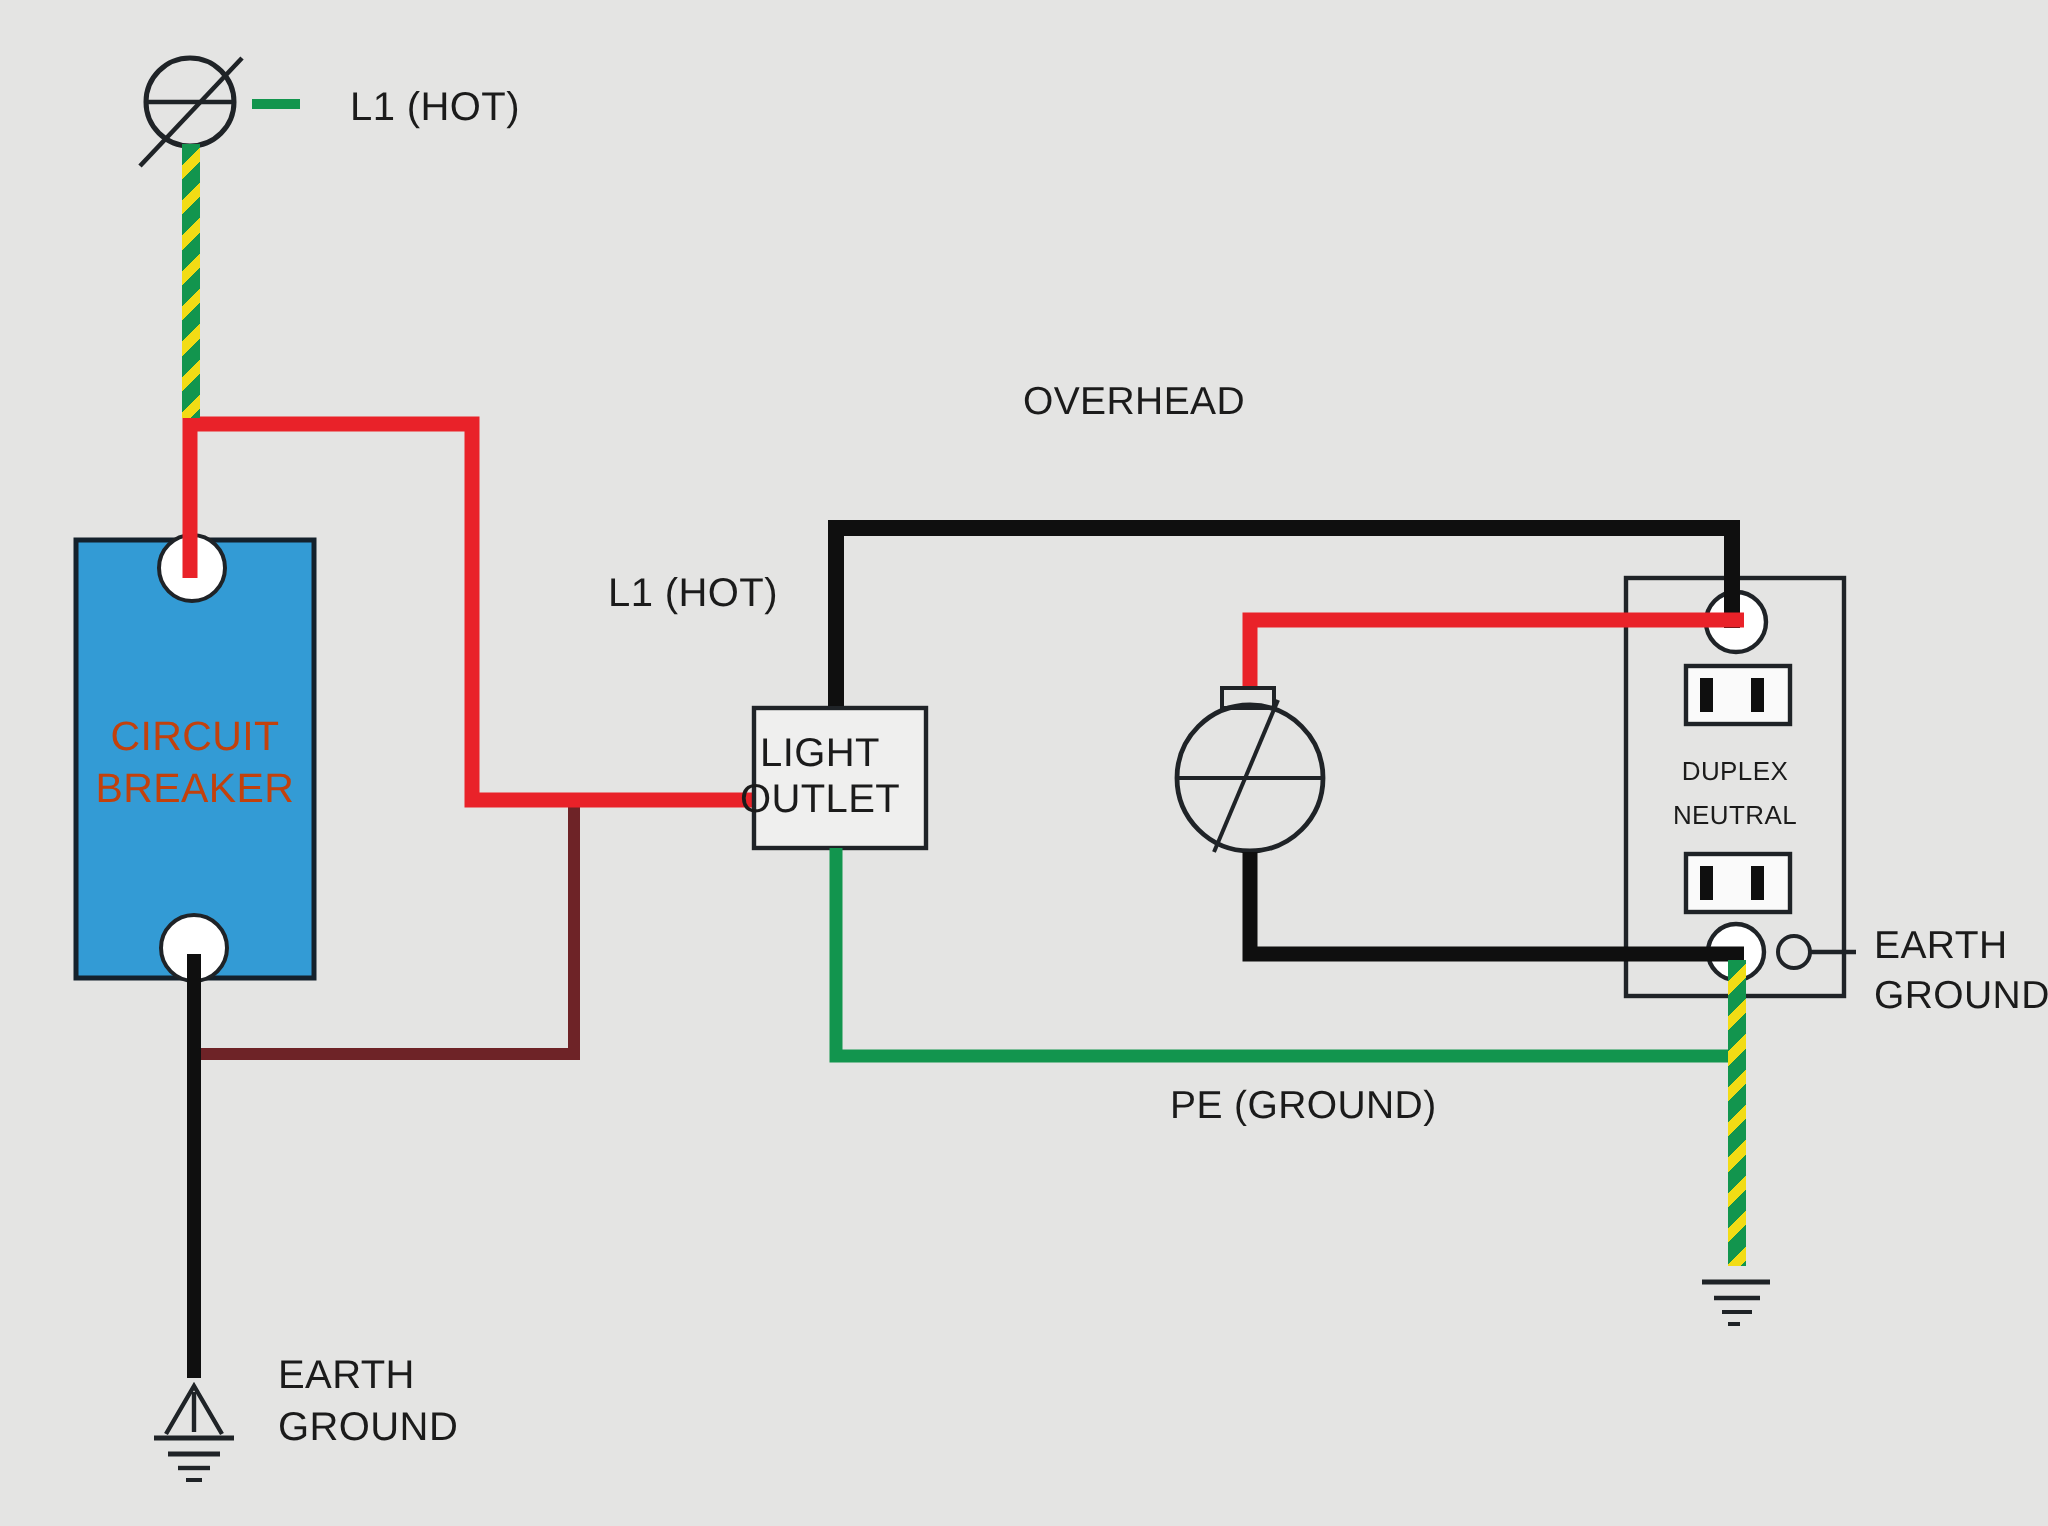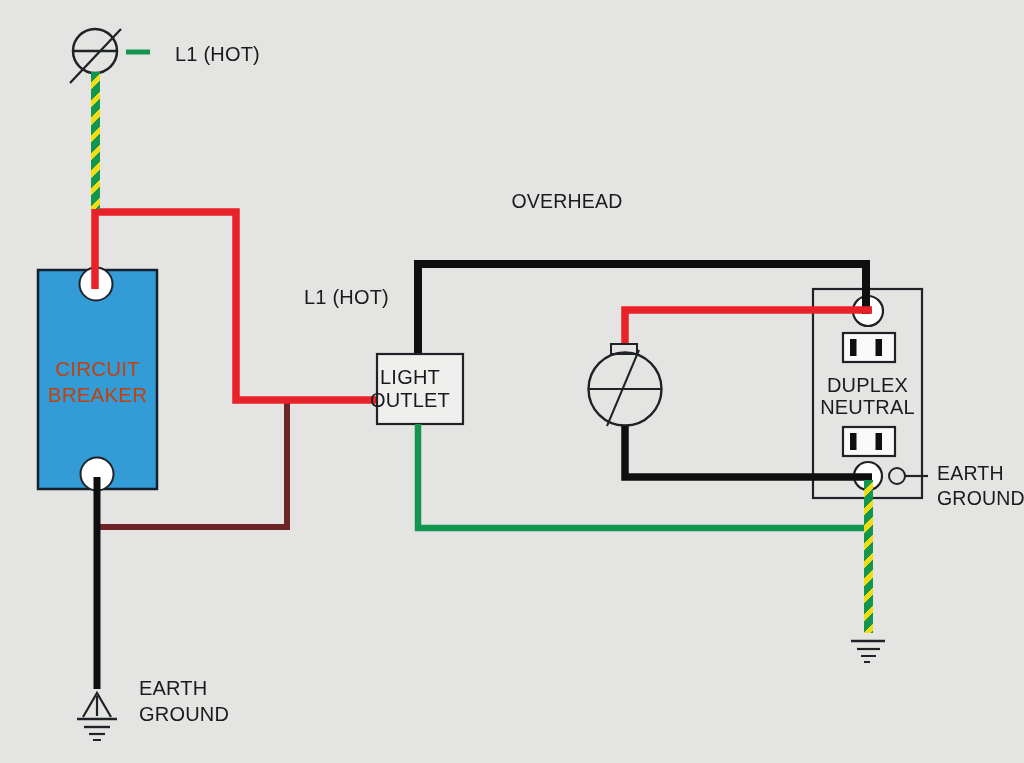--- a/index.html
+++ b/index.html
@@ -112,29 +112,30 @@
   <div class="label center" style="left:467px; top:190px; width:200px; font-size:19.5px; line-height:23.5px;">
     <span class="lbl-line">OVERHEAD</span>
   </div>
 
 
   <div class="label center" style="left:367px; top:366px; width:86px; line-height:22.5px; font-size:20px;">
     <span class="lbl-line">LIGHT</span>
     <span class="lbl-line">OUTLET</span>
   </div>
 
-  <div class="label center" style="left:813px; top:375px; width:109px; line-height:21.5px; font-size:20px;">
+  <div class="label center" style="left:813px; top:375px; width:109px; line-height:21.5px; font-size:13px;">
     <span class="lbl-line">DUPLEX</span>
     <span class="lbl-line">NEUTRAL</span>
   </div>
 
   <div class="label" style="left:937px; top:461px; font-size:19.5px; line-height:24.5px;">
     <span class="lbl-line">EARTH</span>
     <span class="lbl-line">GROUND</span>
   </div>
 
+  <div class="label" style="left:585px; top:541px; font-size:19.5px;">PE (GROUND)</div>
 
   <div class="label" style="left:139px; top:675px; line-height:26px;">
     <span class="lbl-line">EARTH</span>
     <span class="lbl-line">GROUND</span>
   </div>
 
 </div>
 
 </body></html>

